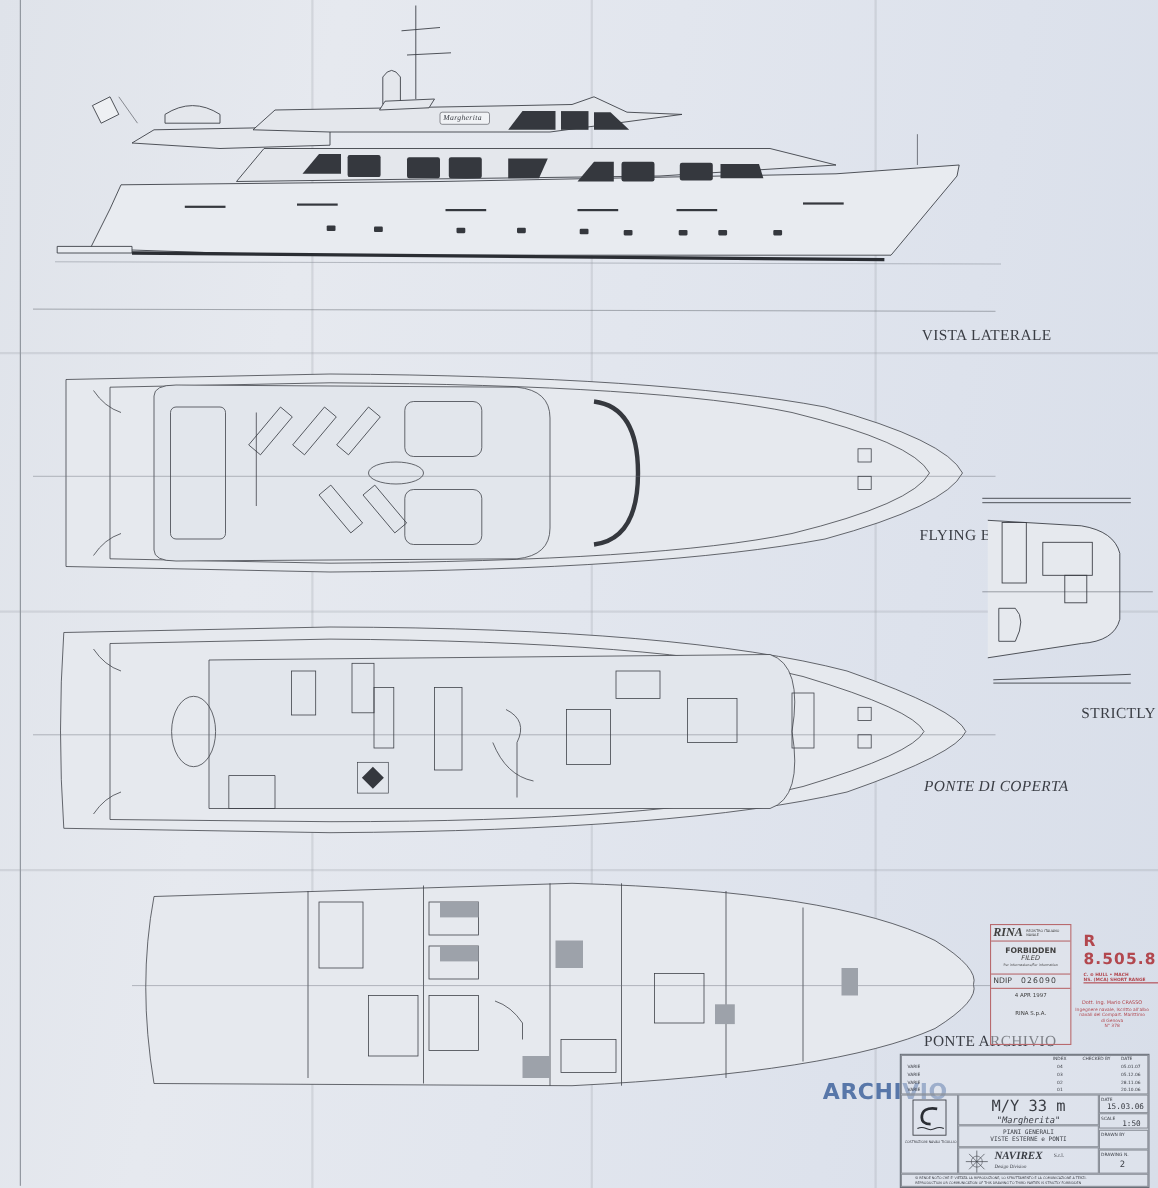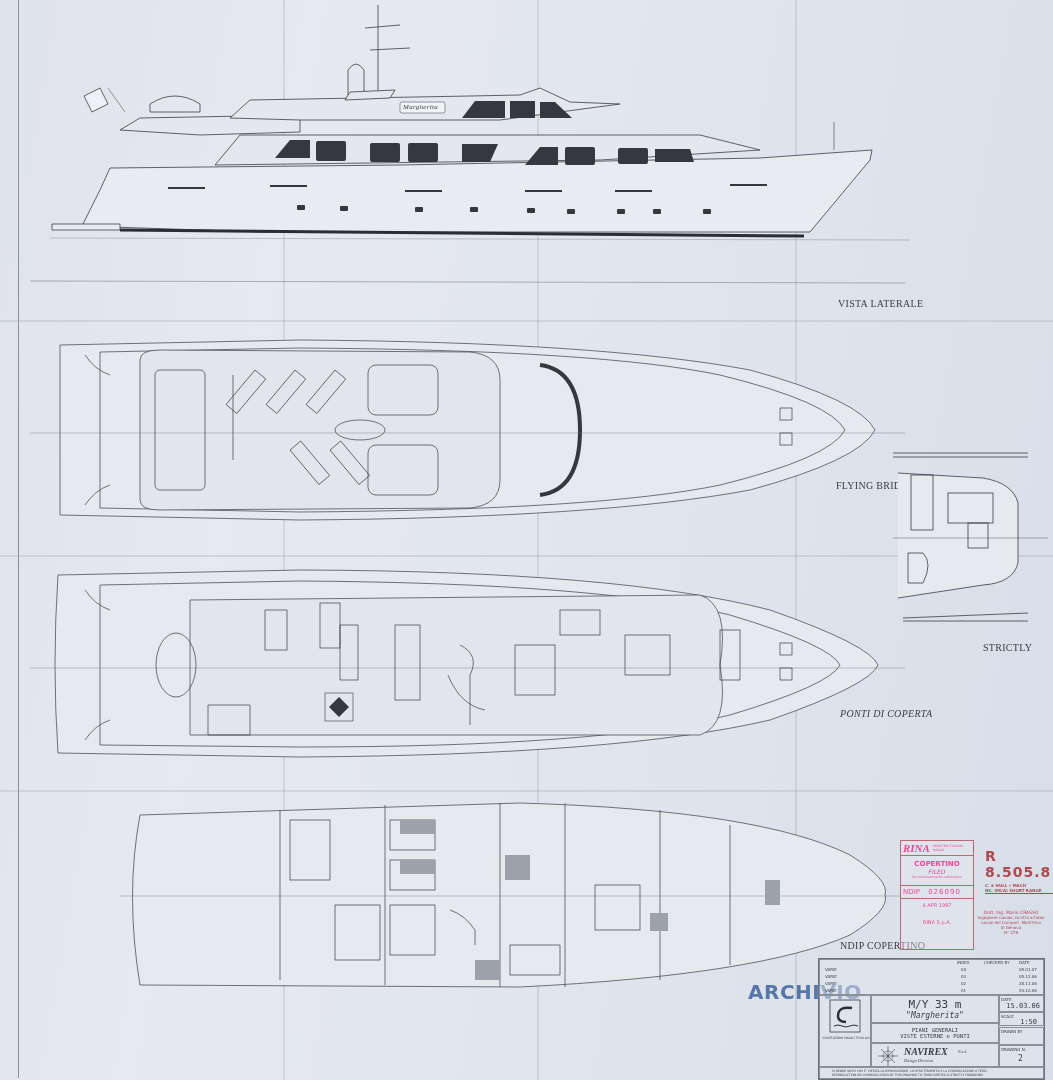--- a/index.html
+++ b/index.html
@@ -4,24 +4,24 @@
   <style>
     html, body { margin: 0; padding: 0; }
     body {
       width: 1053px; height: 1080px; overflow: hidden; position: relative;
       background: linear-gradient(100deg, #dfe3ea 0%, #e6e9ef 25%, #e2e6ee 50%, #dde2ec 75%, #d8dee9 100%);
       font-family: "DejaVu Serif", serif; color: #2a2d33;
     }
     .fold-v { position: absolute; top: 0; bottom: 0; width: 2px; background: rgba(150,155,165,0.25); }
     .fold-h { position: absolute; left: 0; right: 0; height: 2px; background: rgba(150,155,165,0.25); }
     .frame { position: absolute; left: 18px; top: 0; width: 1033px; height: 1078px; border-left: 1px solid #8a8f98; }
-    .label { position: absolute; font-family: "Liberation Serif", serif; font-size: 10px; letter-spacing: 0.3px; color: #3a3d44; }
+    .label { position: absolute; font-family: "Liberation Serif", serif; font-size: 14px; letter-spacing: 0.3px; color: #3a3d44; }
     .label.italic { font-style: italic; }
     svg { position: absolute; overflow: visible; }
-    .stamp { position: absolute; border: 1px solid #b86a6e; color: #ec4899; font-family: "DejaVu Sans", sans-serif; background: rgba(230,232,238,0.4); }
+    .stamp { position: absolute; border: 1px solid #b86a6e; color: #404040; font-family: "DejaVu Sans", sans-serif; background: rgba(230,232,238,0.4); }
     .stamp .rina { font-family: "Liberation Serif", serif; font-style: italic; font-weight: bold; font-size: 11px; }
     .tb { position: absolute; left: 818px; top: 958px; width: 225px; height: 120px; border: 1px solid #6a6f78; font-family: "DejaVu Sans Mono", monospace; color: #3a3d44; background: rgba(225,230,238,0.5); }
     .tb .cell { position: absolute; border: 1px solid #8a8f98; box-sizing: border-box; }
     .small { font-size: 4px; font-family: "DejaVu Sans", sans-serif; }
     .archivio { position: absolute; left: 748px; top: 980px; font-family: "DejaVu Sans", sans-serif; font-weight: bold; font-size: 20px; color: #5877a9; letter-spacing: 0.5px; }
   </style>
 </head>
 <body>
 
 <div class="frame"></div>
@@ -170,21 +170,21 @@
     <rect x="625" y="70" width="45" height="40"></rect>
     <rect x="720" y="65" width="20" height="50"></rect>
     <rect x="780" y="78" width="12" height="12"></rect>
     <rect x="780" y="103" width="12" height="12"></rect>
     <path d="M85 25 Q95 40 110 45 M85 175 Q95 160 110 155"></path>
     <path d="M208 140 L250 140 L250 170 L208 170 Z"></path>
   </g>
   <rect x="325" y="128" width="28" height="28" fill="none" stroke="#3a3d44" stroke-width="0.6"></rect>
   <path d="M339 132 L349 142 L339 152 L329 142 Z" fill="#35383e"></path>
 </svg>
-<div class="label italic" style="left:840px;top:708px">PONTI DI COPERTA</div>
+<div class="label italic" style="left:840px;top:708px">PONTE DI COPERTA</div>
 
 <svg width="780" height="200" style="left:120px;top:795px">
   <g stroke="#3a3d44" fill="none" stroke-width="0.7">
     <path d="M20 20 L400 8 Q640 15 730 60 Q770 85 765 100 Q770 115 730 140 Q640 180 400 192 L20 190 Q5 100 20 20 Z" fill="#e6e9ee"></path>
     <line x1="160" y1="15" x2="160" y2="185"></line>
     <line x1="265" y1="10" x2="265" y2="190"></line>
     <line x1="380" y1="8" x2="380" y2="192"></line>
     <line x1="445" y1="8" x2="445" y2="192"></line>
     <line x1="540" y1="15" x2="540" y2="185"></line>
     <line x1="610" y1="30" x2="610" y2="170"></line>
@@ -200,28 +200,28 @@
   </g>
   <g fill="#9da2aa">
     <rect x="280" y="25" width="35" height="14"></rect>
     <rect x="280" y="65" width="35" height="14"></rect>
     <rect x="385" y="60" width="25" height="25"></rect>
     <rect x="355" y="165" width="25" height="20"></rect>
     <rect x="530" y="118" width="18" height="18"></rect>
     <rect x="645" y="85" width="15" height="25"></rect>
   </g>
 </svg>
-<div class="label" style="left:840px;top:940px">NDIP COPERTINO</div>
+<div class="label" style="left:840px;top:940px">PONTE ARCHIVIO</div>
 
 <div class="stamp" style="left:900px;top:840px;width:72px;height:108px">
   <div style="border-bottom:1px solid #b86a6e;height:14px;display:flex;align-items:center;padding-left:2px">
     <span class="rina">RINA</span>
     <span class="small" style="margin-left:3px;font-size:3px">REGISTRO ITALIANO NAVALE</span>
   </div>
-  <div style="text-align:center;font-size:7px;font-weight:bold;margin-top:4px">COPERTINO</div>
+  <div style="text-align:center;font-size:7px;font-weight:bold;margin-top:4px">FORBIDDEN</div>
   <div style="text-align:center;font-size:6px;font-style:italic">FILED</div>
   <div style="text-align:center;font-size:3px">Per informazione/For information</div>
   <div style="border-top:1px solid #b86a6e;margin-top:6px;padding:2px;font-size:7px;font-weight:normal">
     <span>NDIP</span>
     <span style="margin-left:6px;letter-spacing:1px">026090</span>
   </div>
   <div style="border-top:1px solid #b86a6e;padding:3px 2px;font-size:5px;text-align:center">4 APR 1997</div>
   <div style="font-size:5px;text-align:center;margin-top:8px">RINA S.p.A.</div>
 </div>
 
@@ -263,21 +263,21 @@
   <div class="cell" style="left:0;top:36px;width:52px;height:72px">
     <svg width="30" height="32" style="left:10px;top:4px">
       <rect x="0" y="0" width="30" height="32" fill="none" stroke="#3a3d44" stroke-width="0.8"></rect>
       <path d="M22 8 Q8 6 8 16 Q8 22 16 22" fill="none" stroke="#2a2d33" stroke-width="2.5"></path>
       <path d="M4 26 Q8 24 12 26 Q16 28 20 26 Q24 24 28 26" fill="none" stroke="#2a2d33" stroke-width="1"></path>
     </svg>
     <div class="small" style="position:absolute;left:2px;top:40px;font-size:3px;width:48px;text-align:center">COSTRUZIONI NAVALI TIGULLIO</div>
   </div>
 
   <div class="cell" style="left:52px;top:36px;width:128px;height:28px">
-    <div style="text-align:center;font-size:11px;margin-top:2px">M/Y 33 m</div>
+    <div style="text-align:center;font-size:14px;margin-top:2px">M/Y 33 m</div>
     <div style="text-align:center;font-size:8px;font-style:italic">"Margherita"</div>
   </div>
   <div class="cell" style="left:52px;top:64px;width:128px;height:20px">
     <div style="text-align:center;font-size:5.5px;margin-top:3px">PIANI GENERALI</div>
     <div style="text-align:center;font-size:5.5px">VISTE ESTERNE e PONTI</div>
   </div>
   <div class="cell" style="left:52px;top:84px;width:128px;height:24px">
     <svg width="20" height="20" style="left:6px;top:2px">
       <g stroke="#3a3d44" stroke-width="0.6">
         <line x1="10" y1="0" x2="10" y2="20"></line>

